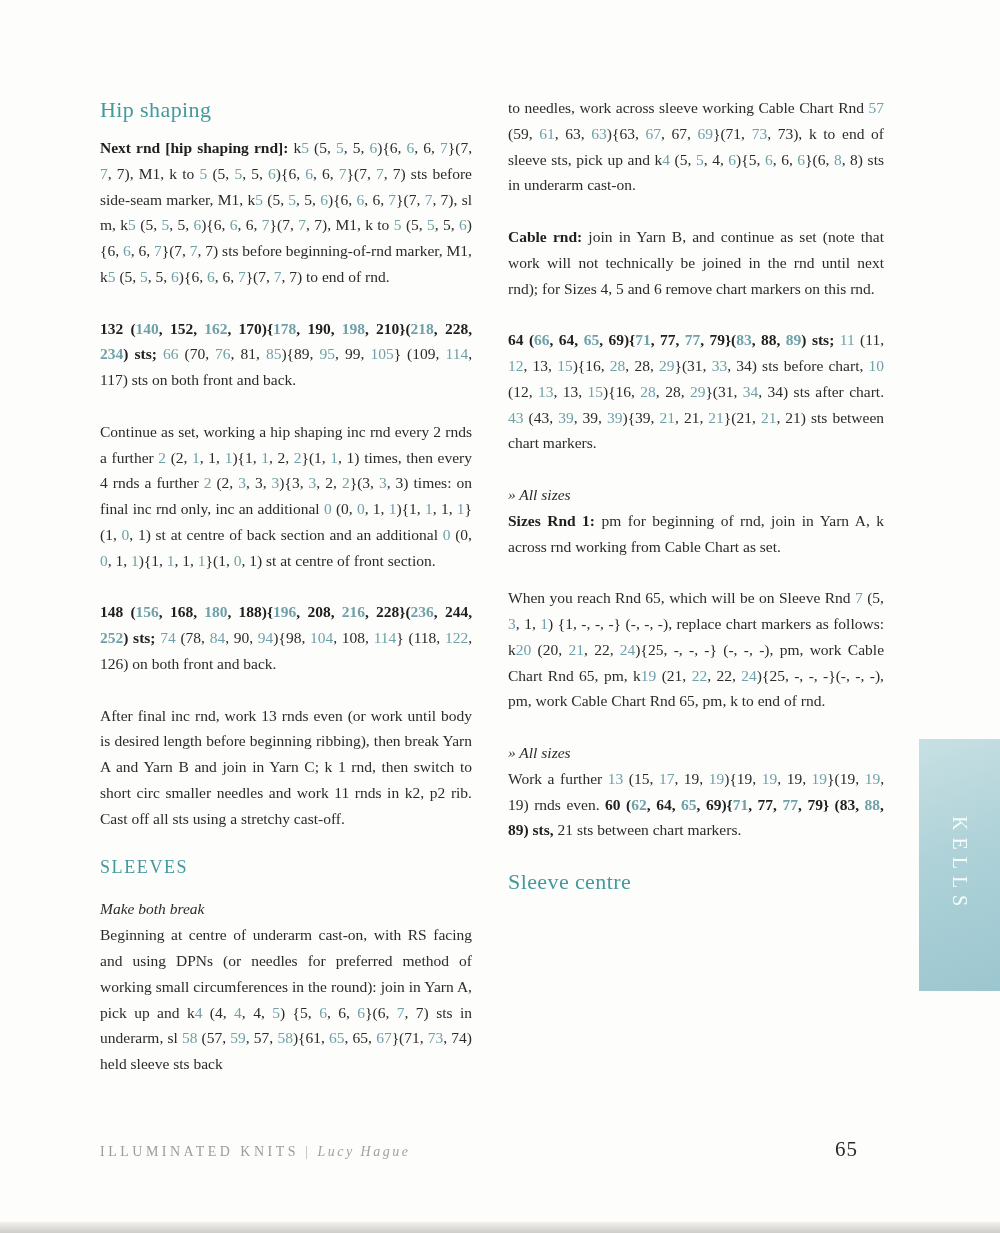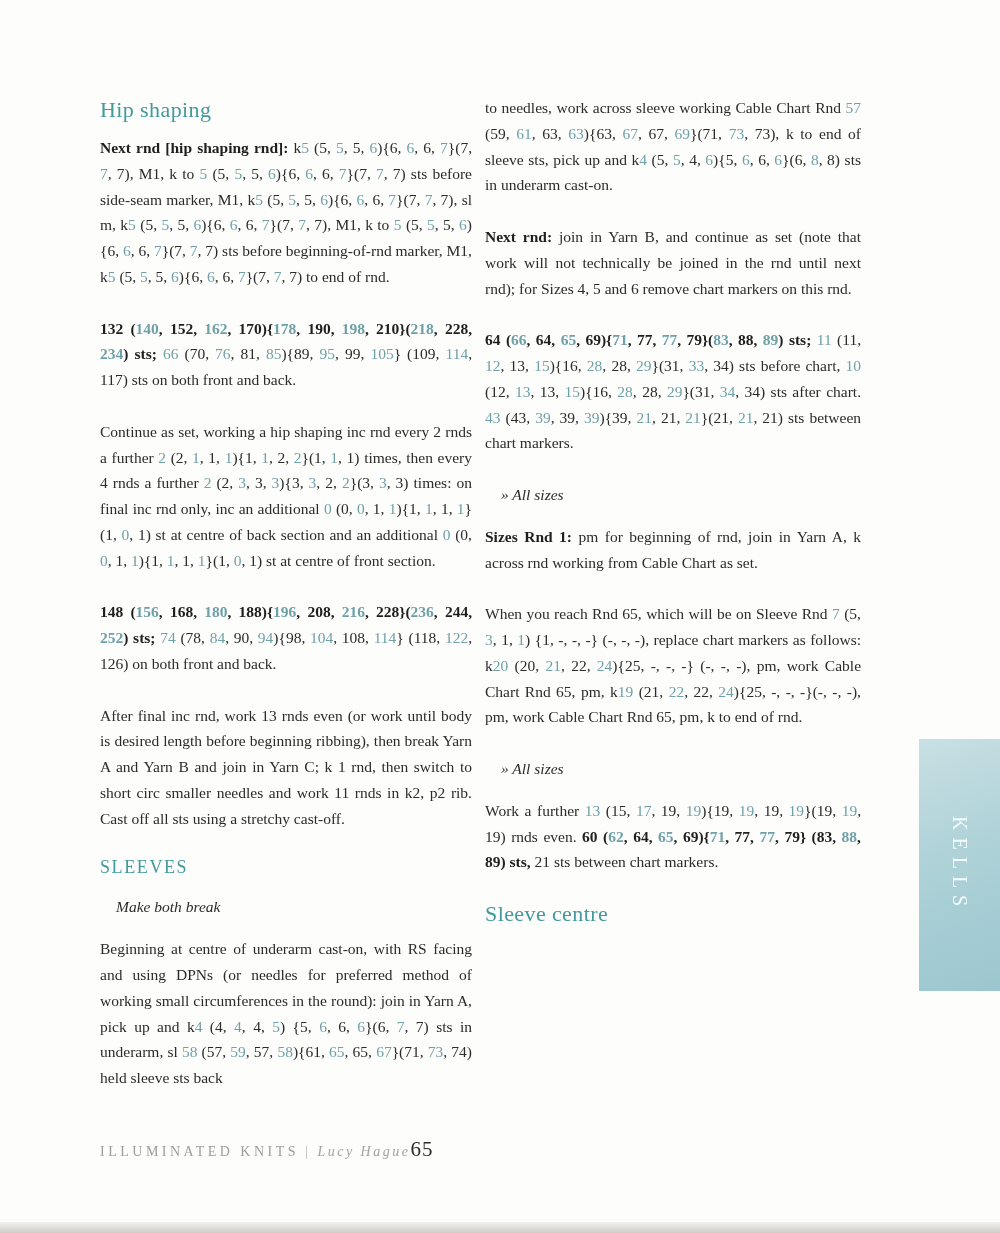--- a/index.html
+++ b/index.html
@@ -2,29 +2,29 @@
 <html style="--accent-teal: #43999c; --number-teal: #6fa0a8; --tab-bg: #aed2d8;"><head>
 <meta charset="utf-8">
 <style>
   html,body{margin:0;padding:0;background:#ffffff;}
   .page{
     position:relative;width:1000px;height:1233px;background:#fdfdfc;overflow:hidden;
     font-family:"Liberation Serif","DejaVu Serif",serif;color:#2b2b2b;
   }
   .col{position:absolute;}
   .col-left{left:100px;top:97px;width:372px;}
-  .col-right{left:485px;top:95px;width:376px;}
+  .col-right{left:508px;top:95px;width:376px;}
   .para{font-size:15.5px;line-height:25.8px;margin:0 0 25.8px 0;text-align:justify;}
   .para b{color:#1f1f1f;}
   .tl{color:var(--number-teal,#6fa0a8);}
   .h1{color:var(--accent-teal,#43999c);font-size:22px;font-weight:normal;letter-spacing:.4px;margin:0 0 12px 0;}
   .h1.mt{margin-top:6px;}
-  .h2{color:var(--accent-teal,#43999c);font-size:18px;font-weight:normal;letter-spacing:1.6px;margin:4px 0 2px 0;}
-  .label{font-style:italic;font-size:15.5px;line-height:25.8px;margin:16px;}
-  .footer{position:absolute;left:100px;top:1137px;width:758px;display:flex;justify-content:flex-start;align-items:baseline;}
+  .h2{color:var(--accent-teal,#43999c);font-size:18px;font-weight:normal;letter-spacing:1.6px;margin:4px 0 18px 0;}
+  .label{font-style:italic;font-size:15.5px;line-height:25.8px;margin:0;}
+  .footer{position:absolute;left:100px;top:1137px;width:758px;display:flex;justify-content:space-between;align-items:baseline;}
   .footer-left{font-size:14px;letter-spacing:3.5px;color:#9c9c9c;white-space:nowrap;}
   .footer-left .author{font-style:italic;letter-spacing:2.5px;color:#a2a2a2;}
   .footer-left .sep{color:#b5b5b5;padding:0 6px;}
   .pageno{font-size:21px;color:#2b2b2b;letter-spacing:1px;}
   .side-tab{
     position:absolute;right:0;top:739px;width:81px;height:252px;
     background:linear-gradient(160deg,#c8e0e3 0%,var(--tab-bg,#aed2d8) 45%,#9cc6cf 100%);
     display:flex;align-items:center;justify-content:center;
   }
   .side-tab-label{
@@ -46,21 +46,21 @@
     <p class="para">Continue as set, working a hip shaping inc rnd every 2 rnds a further <span class="tl">2</span> (2, <span class="tl">1</span>, 1, <span class="tl">1</span>){1, <span class="tl">1</span>, 2, <span class="tl">2</span>}(1, <span class="tl">1</span>, 1) times, then every 4 rnds a further <span class="tl">2</span> (2, <span class="tl">3</span>, 3, <span class="tl">3</span>){3, <span class="tl">3</span>, 2, <span class="tl">2</span>}(3, <span class="tl">3</span>, 3) times: on final inc rnd only, inc an additional <span class="tl">0</span> (0, <span class="tl">0</span>, 1, <span class="tl">1</span>){1, <span class="tl">1</span>, 1, <span class="tl">1</span>}(1, <span class="tl">0</span>, 1) st at centre of back section and an additional <span class="tl">0</span> (0, <span class="tl">0</span>, 1, <span class="tl">1</span>){1, <span class="tl">1</span>, 1, <span class="tl">1</span>}(1, <span class="tl">0</span>, 1) st at centre of front section.</p>
     <p class="para"><b>148 (<span class="tl">156</span>, 168, <span class="tl">180</span>, 188){<span class="tl">196</span>, 208, <span class="tl">216</span>, 228}(<span class="tl">236</span>, 244, <span class="tl">252</span>) sts;</b> <span class="tl">74</span> (78, <span class="tl">84</span>, 90, <span class="tl">94</span>){98, <span class="tl">104</span>, 108, <span class="tl">114</span>} (118, <span class="tl">122</span>, 126) on both front and back.</p>
     <p class="para">After final inc rnd, work 13 rnds even (or work until body is desired length before beginning ribbing), then break Yarn A and Yarn B and join in Yarn C; k 1 rnd, then switch to short circ smaller needles and work 11 rnds in k2, p2 rib. Cast off all sts using a stretchy cast-off.</p>
     <h2 class="h2">SLEEVES</h2>
     <p class="label">Make both break</p>
     <p class="para">Beginning at centre of underarm cast-on, with RS facing and using DPNs (or needles for preferred method of working small circumferences in the round): join in Yarn A, pick up and k<span class="tl">4</span> (4, <span class="tl">4</span>, 4, <span class="tl">5</span>) {5, <span class="tl">6</span>, 6, <span class="tl">6</span>}(6, <span class="tl">7</span>, 7) sts in underarm, sl <span class="tl">58</span> (57, <span class="tl">59</span>, 57, <span class="tl">58</span>){61, <span class="tl">65</span>, 65, <span class="tl">67</span>}(71, <span class="tl">73</span>, 74) held sleeve sts back</p>
   </div>
 
   <div class="col col-right">
     <p class="para">to needles, work across sleeve working Cable Chart Rnd <span class="tl">57</span> (59, <span class="tl">61</span>, 63, <span class="tl">63</span>){63, <span class="tl">67</span>, 67, <span class="tl">69</span>}(71, <span class="tl">73</span>, 73), k to end of sleeve sts, pick up and k<span class="tl">4</span> (5, <span class="tl">5</span>, 4, <span class="tl">6</span>){5, <span class="tl">6</span>, 6, <span class="tl">6</span>}(6, <span class="tl">8</span>, 8) sts in underarm cast-on.</p>
-    <p class="para"><b>Next rnd:</b> join in Yarn B, and continue as set (note that work will not technically be joined in the rnd until next rnd); for Sizes 4, 5 and 6 remove chart markers on this rnd.</p>
+    <p class="para"><b>Cable rnd:</b> join in Yarn B, and continue as set (note that work will not technically be joined in the rnd until next rnd); for Sizes 4, 5 and 6 remove chart markers on this rnd.</p>
     <p class="para"><b>64 (<span class="tl">66</span>, 64, <span class="tl">65</span>, 69){<span class="tl">71</span>, 77, <span class="tl">77</span>, 79}(<span class="tl">83</span>, 88, <span class="tl">89</span>) sts;</b> <span class="tl">11</span> (11, <span class="tl">12</span>, 13, <span class="tl">15</span>){16, <span class="tl">28</span>, 28, <span class="tl">29</span>}(31, <span class="tl">33</span>, 34) sts before chart, <span class="tl">10</span> (12, <span class="tl">13</span>, 13, <span class="tl">15</span>){16, <span class="tl">28</span>, 28, <span class="tl">29</span>}(31, <span class="tl">34</span>, 34) sts after chart. <span class="tl">43</span> (43, <span class="tl">39</span>, 39, <span class="tl">39</span>){39, <span class="tl">21</span>, 21, <span class="tl">21</span>}(21, <span class="tl">21</span>, 21) sts between chart markers.</p>
     <p class="label">» All sizes</p>
     <p class="para"><b>Sizes Rnd 1:</b> pm for beginning of rnd, join in Yarn A, k across rnd working from Cable Chart as set.</p>
     <p class="para">When you reach Rnd 65, which will be on Sleeve Rnd <span class="tl">7</span> (5, <span class="tl">3</span>, 1, <span class="tl">1</span>) {1, -, -, -} (-, -, -), replace chart markers as follows: k<span class="tl">20</span> (20, <span class="tl">21</span>, 22, <span class="tl">24</span>){25, -, -, -} (-, -, -), pm, work Cable Chart Rnd 65, pm, k<span class="tl">19</span> (21, <span class="tl">22</span>, 22, <span class="tl">24</span>){25, -, -, -}(-, -, -), pm, work Cable Chart Rnd 65, pm, k to end of rnd.</p>
     <p class="label">» All sizes</p>
     <p class="para">Work a further <span class="tl">13</span> (15, <span class="tl">17</span>, 19, <span class="tl">19</span>){19, <span class="tl">19</span>, 19, <span class="tl">19</span>}(19, <span class="tl">19</span>, 19) rnds even. <b>60 (<span class="tl">62</span>, 64, <span class="tl">65</span>, 69){<span class="tl">71</span>, 77, <span class="tl">77</span>, 79} (83, <span class="tl">88</span>, 89) sts,</b> 21 sts between chart markers.</p>
     <h1 class="h1 mt">Sleeve centre</h1>
   </div>
 
   <div class="footer">

